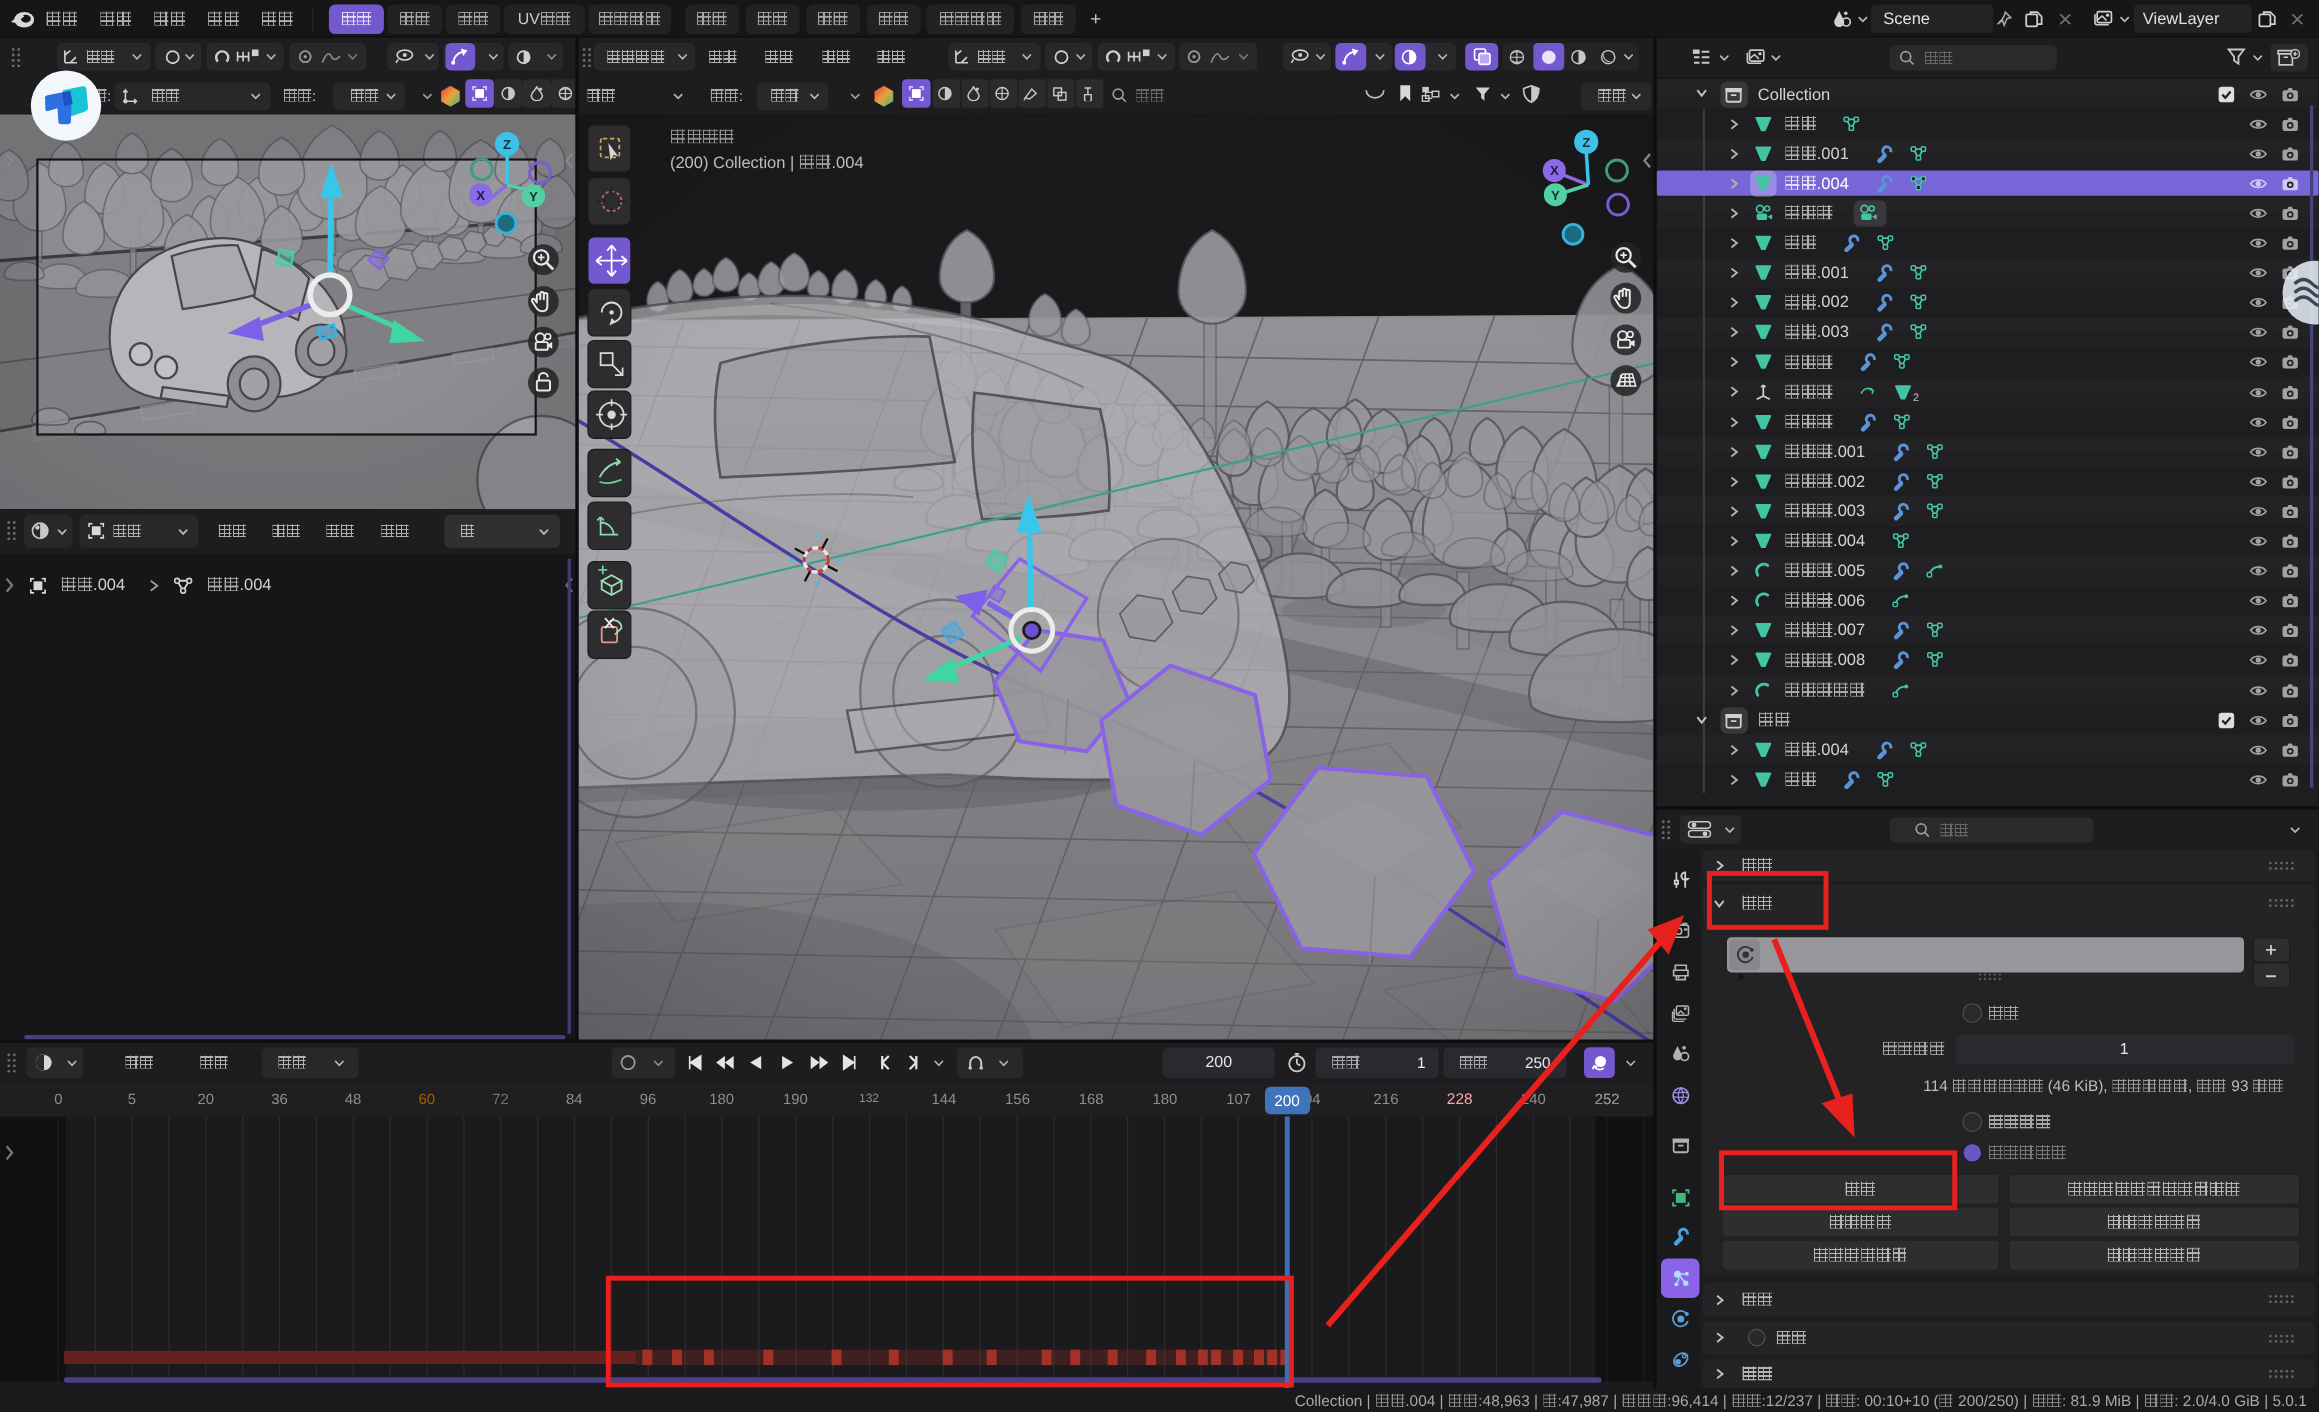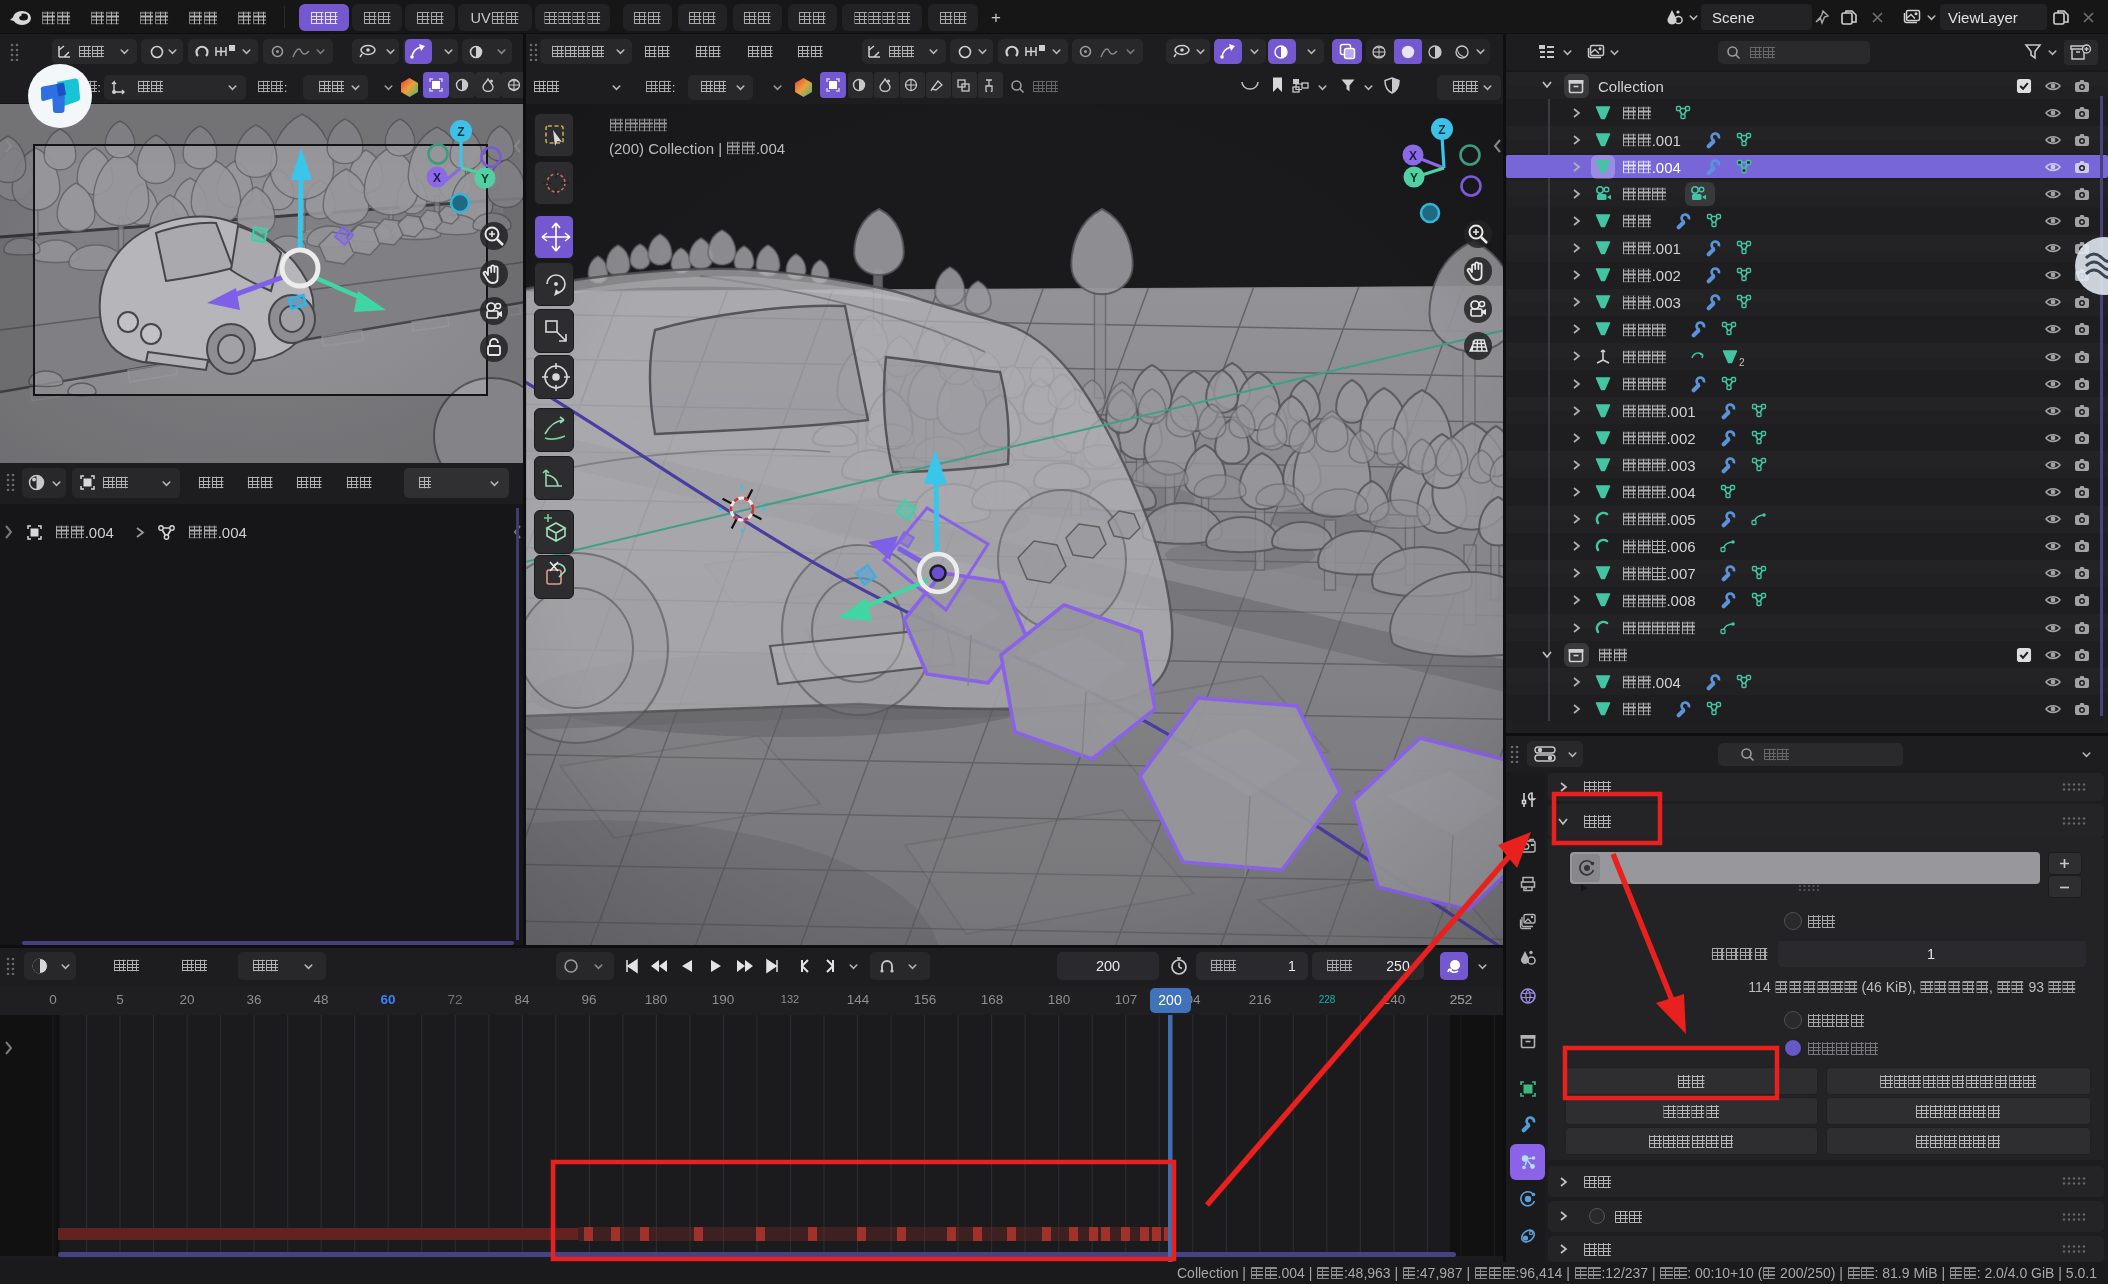--- a/index.html
+++ b/index.html
@@ -1964,35 +1964,35 @@
     <path d="M4 12 a6 6 0 0 0 9 2 M4 12 l-1 3 m1 -3 l3 1" stroke="#fff" stroke-width="1.6" fill="none"></path>
   </svg>
 <svg style="position:absolute;left:1477px;top:961px" width="11" height="11" viewBox="0 0 11 11">
     <path d="M2.2 4 L5.5 7.4 L8.8 4" stroke="#b0b0b2" stroke-width="1.6" fill="none" stroke-linecap="round"></path>
   </svg>
 <div style="position:absolute;left:53px;transform:translateX(-50%);top:999px;transform:translateY(-50%) translateX(-50%);font-size:13.5px;color:#8e8e90;white-space:nowrap;">0</div>
 <div style="position:absolute;left:120px;transform:translateX(-50%);top:999px;transform:translateY(-50%) translateX(-50%);font-size:13.5px;color:#8e8e90;white-space:nowrap;">5</div>
 <div style="position:absolute;left:187px;transform:translateX(-50%);top:999px;transform:translateY(-50%) translateX(-50%);font-size:13.5px;color:#8e8e90;white-space:nowrap;">20</div>
 <div style="position:absolute;left:254px;transform:translateX(-50%);top:999px;transform:translateY(-50%) translateX(-50%);font-size:13.5px;color:#8e8e90;white-space:nowrap;">36</div>
 <div style="position:absolute;left:321px;transform:translateX(-50%);top:999px;transform:translateY(-50%) translateX(-50%);font-size:13.5px;color:#8e8e90;white-space:nowrap;">48</div>
-<div style="position:absolute;left:388px;transform:translateX(-50%);top:999px;transform:translateY(-50%) translateX(-50%);font-size:13.5px;color:#3b82f6;white-space:nowrap;font-weight:bold;">60</div>
+<div style="position:absolute;left:388px;transform:translateX(-50%);top:999px;transform:translateY(-50%) translateX(-50%);font-size:13.5px;color:#a16207;white-space:nowrap;">60</div>
 <div style="position:absolute;left:455px;transform:translateX(-50%);top:999px;transform:translateY(-50%) translateX(-50%);font-size:13.5px;color:#737373;white-space:nowrap;">72</div>
 <div style="position:absolute;left:522px;transform:translateX(-50%);top:999px;transform:translateY(-50%) translateX(-50%);font-size:13.5px;color:#8e8e90;white-space:nowrap;">84</div>
 <div style="position:absolute;left:589px;transform:translateX(-50%);top:999px;transform:translateY(-50%) translateX(-50%);font-size:13.5px;color:#8e8e90;white-space:nowrap;">96</div>
 <div style="position:absolute;left:656px;transform:translateX(-50%);top:999px;transform:translateY(-50%) translateX(-50%);font-size:13.5px;color:#8e8e90;white-space:nowrap;">180</div>
 <div style="position:absolute;left:723px;transform:translateX(-50%);top:999px;transform:translateY(-50%) translateX(-50%);font-size:13.5px;color:#8e8e90;white-space:nowrap;">190</div>
 <div style="position:absolute;left:790px;transform:translateX(-50%);top:999px;transform:translateY(-50%) translateX(-50%);font-size:11px;color:#8e8e90;white-space:nowrap;">132</div>
 <div style="position:absolute;left:858px;transform:translateX(-50%);top:999px;transform:translateY(-50%) translateX(-50%);font-size:13.5px;color:#8e8e90;white-space:nowrap;">144</div>
 <div style="position:absolute;left:925px;transform:translateX(-50%);top:999px;transform:translateY(-50%) translateX(-50%);font-size:13.5px;color:#8e8e90;white-space:nowrap;">156</div>
 <div style="position:absolute;left:992px;transform:translateX(-50%);top:999px;transform:translateY(-50%) translateX(-50%);font-size:13.5px;color:#8e8e90;white-space:nowrap;">168</div>
 <div style="position:absolute;left:1059px;transform:translateX(-50%);top:999px;transform:translateY(-50%) translateX(-50%);font-size:13.5px;color:#8e8e90;white-space:nowrap;">180</div>
 <div style="position:absolute;left:1126px;transform:translateX(-50%);top:999px;transform:translateY(-50%) translateX(-50%);font-size:13.5px;color:#8e8e90;white-space:nowrap;">107</div>
 <div style="position:absolute;left:1193px;transform:translateX(-50%);top:999px;transform:translateY(-50%) translateX(-50%);font-size:13.5px;color:#8e8e90;white-space:nowrap;">04</div>
 <div style="position:absolute;left:1260px;transform:translateX(-50%);top:999px;transform:translateY(-50%) translateX(-50%);font-size:13.5px;color:#8e8e90;white-space:nowrap;">216</div>
-<div style="position:absolute;left:1327px;transform:translateX(-50%);top:999px;transform:translateY(-50%) translateX(-50%);font-size:10px;color:#14b8a6;white-space:nowrap;">228</div>
+<div style="position:absolute;left:1327px;transform:translateX(-50%);top:999px;transform:translateY(-50%) translateX(-50%);font-size:14px;color:#fca5a5;white-space:nowrap;">228</div>
 <div style="position:absolute;left:1394px;transform:translateX(-50%);top:999px;transform:translateY(-50%) translateX(-50%);font-size:13.5px;color:#8e8e90;white-space:nowrap;">240</div>
 <div style="position:absolute;left:1461px;transform:translateX(-50%);top:999px;transform:translateY(-50%) translateX(-50%);font-size:13.5px;color:#8e8e90;white-space:nowrap;">252</div>
 <div style="position:absolute;left:1461px;transform:translateX(-50%);top:999px;transform:translateY(-50%) translateX(-50%);font-size:13.5px;color:#8e8e90;white-space:nowrap;">252</div>
 <svg style="position:absolute;left:0px;top:1015px" width="1505" height="247" viewBox="0 1015 1505 247">
     <line x1="53.0" y1="1015" x2="53.0" y2="1256" stroke="#2c2c30" stroke-width="1.2"></line>
     <line x1="86.5" y1="1015" x2="86.5" y2="1256" stroke="#2c2c30" stroke-width="1.2"></line>
     <line x1="120.0" y1="1015" x2="120.0" y2="1256" stroke="#2c2c30" stroke-width="1.2"></line>
     <line x1="153.6" y1="1015" x2="153.6" y2="1256" stroke="#2c2c30" stroke-width="1.2"></line>
     <line x1="187.1" y1="1015" x2="187.1" y2="1256" stroke="#2c2c30" stroke-width="1.2"></line>
     <line x1="220.6" y1="1015" x2="220.6" y2="1256" stroke="#2c2c30" stroke-width="1.2"></line>

